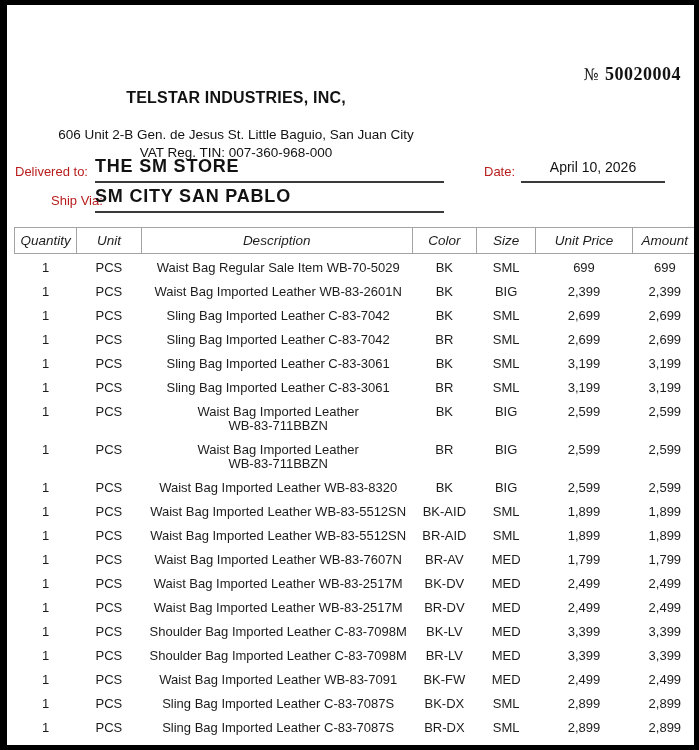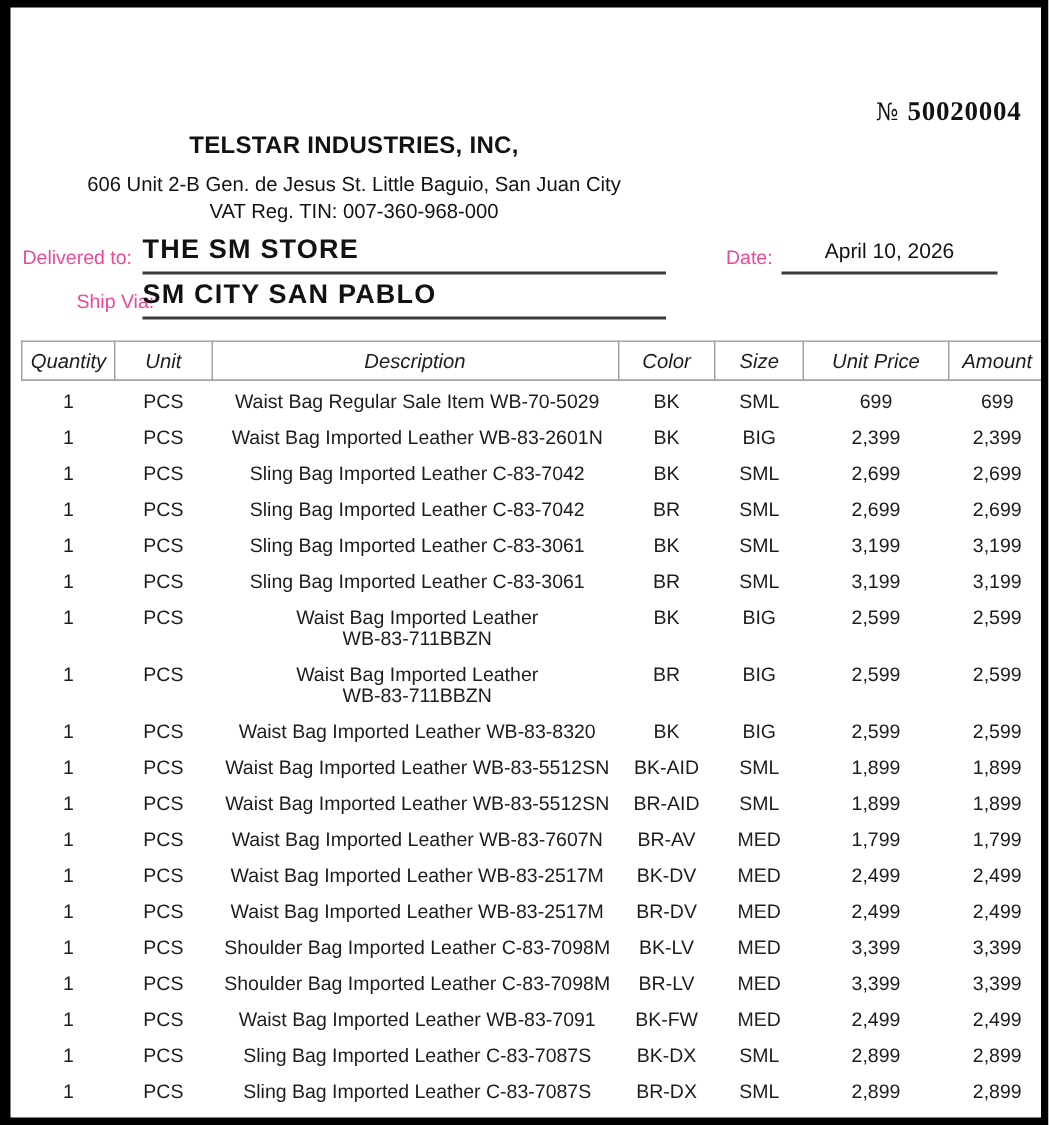--- a/index.html
+++ b/index.html
@@ -26,25 +26,25 @@
   .no-line { position: absolute; top: 59px; right: 13px; white-space: nowrap; }
   .no-symbol { font-family: "DejaVu Serif", serif; font-size: 16px; }
   .no-number {
     font-family: Liberation Serif, serif;
     font-size: 18px; font-weight: bold; letter-spacing: 0.5px; margin-left: 6px;
   }
 
   
   .company { position: absolute; left: 0; top: 84px; width: 458px; text-align: center; }
   .company-name { font-size: 16px; font-weight: bold; letter-spacing: 0.2px; }
-  .company-address { font-size: 13.5px; margin-top: 8px; }
+  .company-address { font-size: 13.5px; margin-top: 20px; }
   .company-vat { font-size: 13.5px; margin-top: 3px; }
 
   
-  .field-label { position: absolute; font-size: 13px; color: #ec4899; }
+  .field-label { position: absolute; font-size: 13px; color: #b91c1c; }
   .delivered-label { left: 8px; top: 159px; }
   .delivered-value {
     position: absolute; left: 88px; top: 151px; width: 349px;
     font-size: 18px; font-weight: bold; letter-spacing: 0.8px;
     border-bottom: 2px solid #3a3a3a; padding-bottom: 4px;
   }
   .date-label { left: 477px; top: 159px; }
   .date-value {
     position: absolute; left: 514px; top: 154px; width: 144px;
     text-align: center; font-size: 14px;

